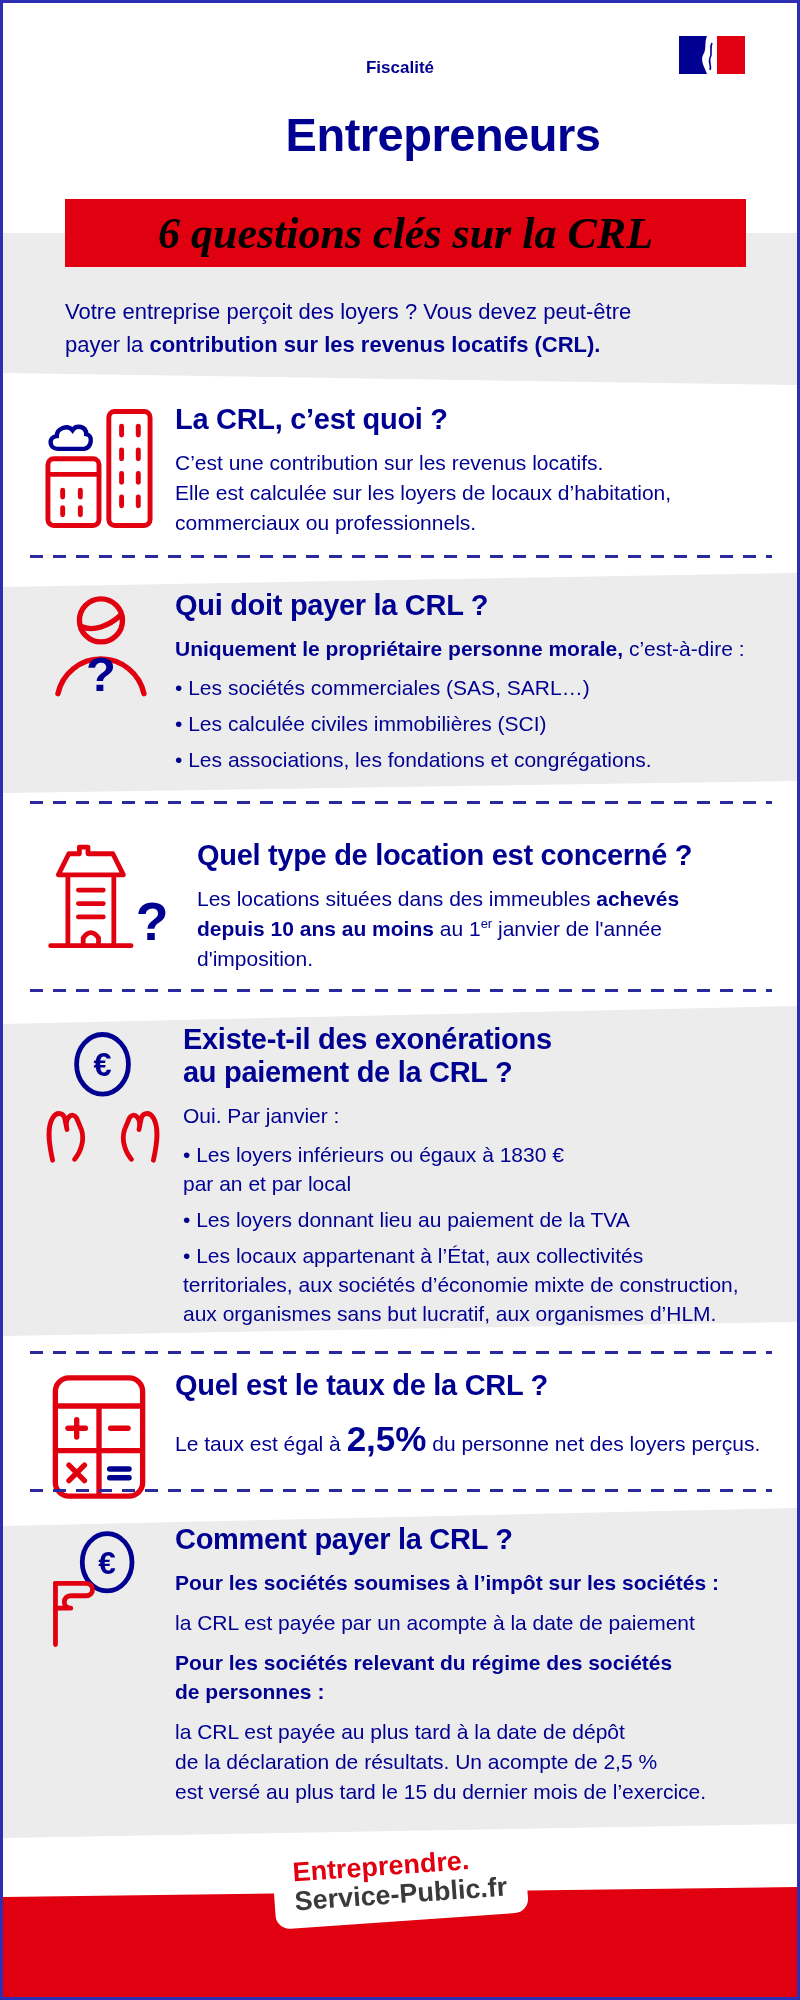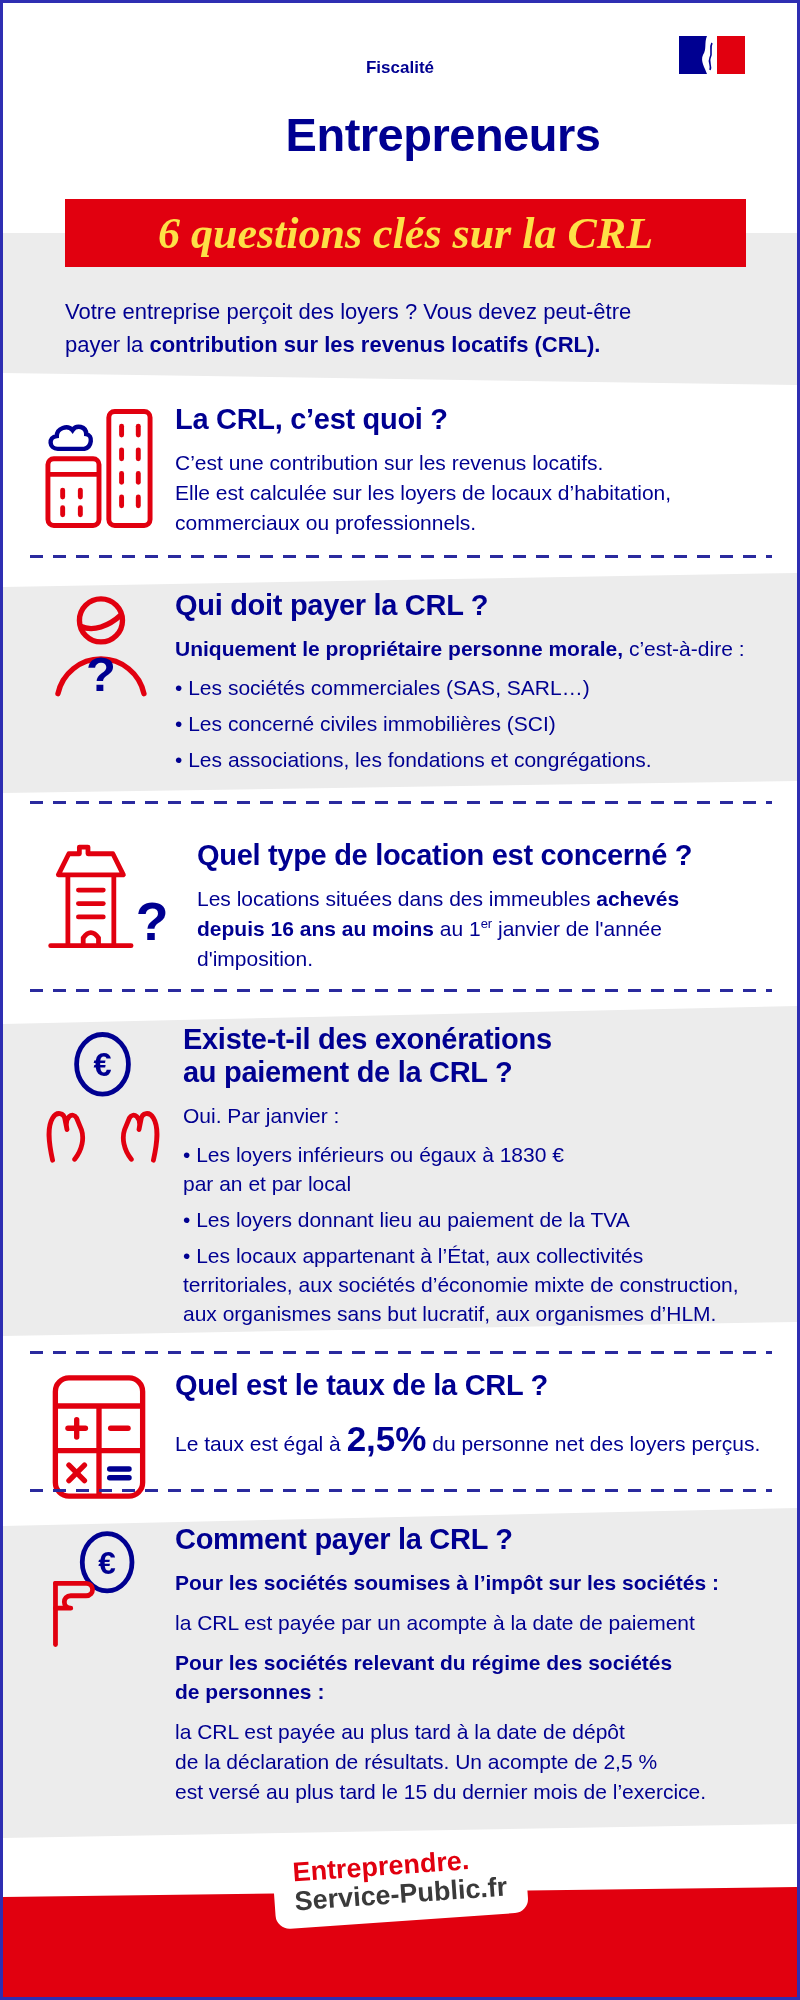--- a/index.html
+++ b/index.html
@@ -9,21 +9,21 @@
     background:#ffffff;overflow:hidden;
     font-family:"Liberation Sans", sans-serif;color:#000091;
   }
   .abs{position:absolute;}
   
   .category{top:55px;left:0;width:100%;text-align:center;font-size:17px;font-weight:700;}
   .flag{top:33px;right:52px;width:66px;height:38px;}
   .main-title{top:104px;left:0;width:100%;text-align:center;font-size:47px;font-weight:700;letter-spacing:-.5px;padding-left:43px;}
   .banner{top:196px;left:62px;width:681px;height:68px;background:#e1000f;}
   .banner-text{width:100%;height:100%;display:flex;align-items:center;justify-content:center;
-    color:#fde047;font-family:"Liberation Serif", serif;font-style:italic;font-weight:700;font-size:44px;}
+    color:#000000;font-family:"Liberation Serif", serif;font-style:italic;font-weight:700;font-size:44px;}
   
   .band{left:0;right:0;background:#ececec;}
   .band-intro{top:230px;height:152px;clip-path:polygon(0 0,100% 0,100% 100%,0 calc(100% - 12px));}
   .band-2{top:570px;height:220px;clip-path:polygon(0 14px,100% 0,100% calc(100% - 12px),0 100%);}
   .band-4{top:1003px;height:330px;clip-path:polygon(0 18px,100% 0,100% calc(100% - 14px),0 100%);}
   .band-6{top:1505px;height:330px;clip-path:polygon(0 18px,100% 0,100% calc(100% - 14px),0 100%);}
   .intro-text{top:292px;left:62px;font-size:22px;line-height:1.5;white-space:nowrap;}
   
   .sep{left:27px;width:742px;height:3px;
     background:repeating-linear-gradient(90deg,#2a2a9e 0 13px,transparent 13px 23px);}
@@ -115,21 +115,21 @@
         <path d="M29 34 C42 40 58 34 71 22" stroke="#e1000f" stroke-width="5.5"></path>
         <path d="M6 103 A45 45 0 0 1 94 103" stroke="#e1000f" stroke-width="5.5" stroke-linecap="round"></path>
         <text x="50" y="100" font-size="50" font-weight="bold" fill="#000091" text-anchor="middle">?</text>
       </svg>
     </div>
     <div class="content">
       <h2 class="sec-title">Qui doit payer la CRL ?</h2>
       <div class="lead"><span class="b">Uniquement le propriétaire personne morale,</span><span> c’est-à-dire :</span></div>
       <div>
           <div class="bullet"><span>• Les sociétés commerciales (SAS, SARL…)</span></div>
-          <div class="bullet"><span>• Les concerné civiles immobilières (SCI)</span></div>
+          <div class="bullet"><span>• Les calculée civiles immobilières (SCI)</span></div>
           <div class="bullet"><span>• Les associations, les fondations et congrégations.</span></div>
         </div>
     </div>
   </div>
   <div class="abs sep sep2"></div>
 
   <div class="abs row row3">
     <div class="icon-box">
       <svg width="134" height="122" viewBox="0 0 140 125" fill="none">
         <path d="M16 32 L27 10 L38 10 L38 3 L47 3 L47 10 L73 10 L84 32 Z" stroke="#e1000f" stroke-width="5" stroke-linejoin="round"></path>
@@ -139,21 +139,21 @@
             <path d="M37 62 H63"></path>
             <path d="M37 76 H63"></path>
         </g>
         <path d="M42 106 V98 Q50 87 58 98 V106" stroke="#e1000f" stroke-width="5"></path>
         <path d="M8 106 H92" stroke="#e1000f" stroke-width="5" stroke-linecap="round"></path>
         <text x="114" y="100" font-size="56" font-weight="bold" fill="#000091" text-anchor="middle">?</text>
       </svg>
     </div>
     <div class="content">
       <h2 class="sec-title">Quel type de location est concerné ?</h2>
-      <div class="body"><span>Les locations situées dans des immeubles </span><span class="b">achevés</span><br><span class="b">depuis 16 ans au moins</span><span> au 1</span><sup>er</sup><span> janvier de l'année</span><br><span>d'imposition.</span></div>
+      <div class="body"><span>Les locations situées dans des immeubles </span><span class="b">achevés</span><br><span class="b">depuis 10 ans au moins</span><span> au 1</span><sup>er</sup><span> janvier de l'année</span><br><span>d'imposition.</span></div>
     </div>
   </div>
   <div class="abs sep sep3"></div>
 
   <div class="abs row row4">
     <div class="icon-box">
       <svg width="120" height="136" viewBox="0 0 125 140" fill="none">
         <ellipse cx="62" cy="38" rx="27" ry="31" stroke="#000091" stroke-width="5"></ellipse>
         <text x="62" y="50" font-size="34" font-weight="bold" fill="#000091" text-anchor="middle">€</text>
         <g stroke="#e1000f" stroke-width="5" stroke-linecap="round" stroke-linejoin="round">

